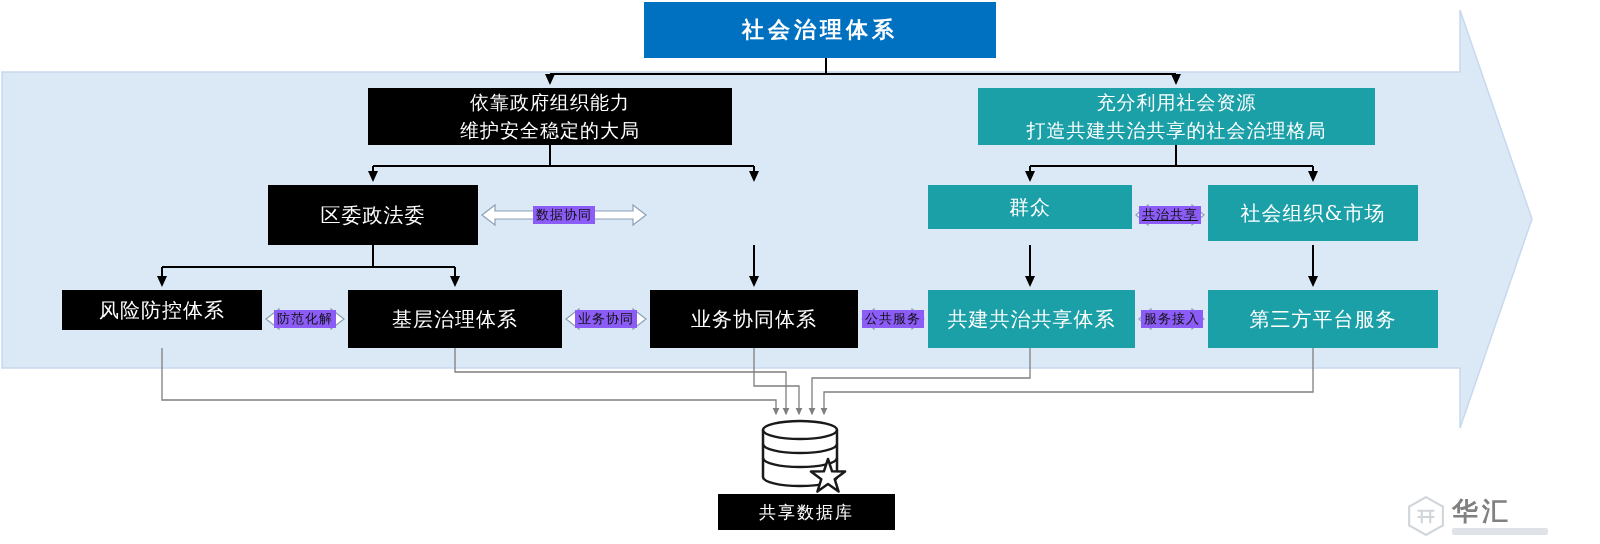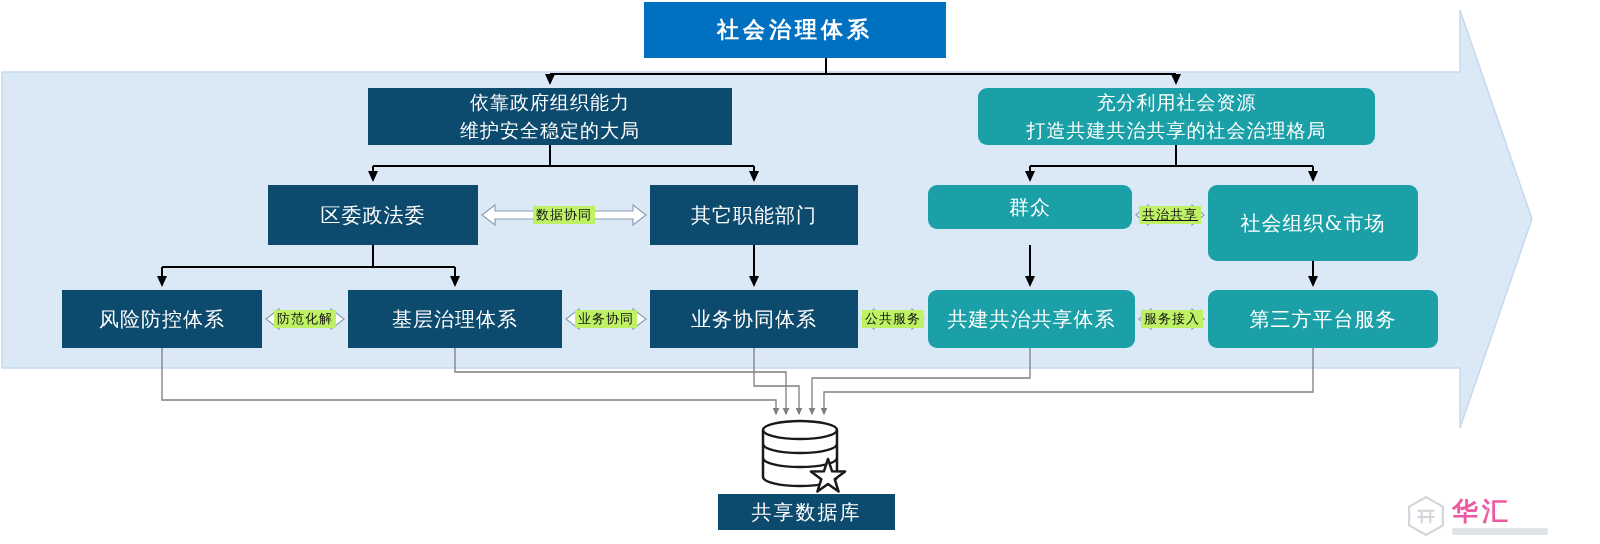--- a/index.html
+++ b/index.html
@@ -7,37 +7,37 @@
   body { font-family:"DejaVu Sans","Liberation Sans",sans-serif; }
   .stage { position:relative; width:1600px; height:544px; background:#fff; overflow:hidden; }
   .layer { position:absolute; left:0; top:0; }
   .node {
     position:absolute; display:flex; align-items:center; justify-content:center;
     text-align:center; color:#fff;
     font-family:"DejaVu Serif","Liberation Serif",serif;
     font-size:20px; letter-spacing:1px; line-height:1.45;
   }
   .node.dark  { background:#0070C0; font-size:22px; font-weight:700; letter-spacing:4px; }
-  .node.blue  { background:#0c4a6e; }
-  .node.teal  { background:#1BA0A8;border-radius:9px; }
+  .node.blue  { background:#000000; }
+  .node.teal  { background:#1BA0A8; }
   .node.h2    { font-size:19px; }
   .multiline  { white-space:pre-line; }
   .conn-label {
     position:absolute; transform:translate(-50%,-50%);
-    background:#bef264; color:#111; font-size:13px; letter-spacing:1px;
+    background:#8b5cf6; color:#111; font-size:13px; letter-spacing:1px;
     padding:0 3px; font-family:"DejaVu Serif","Liberation Serif",serif; white-space:nowrap;
   }
-  .db-label { font-size:20px; letter-spacing:2px; }
+  .db-label { font-size:17px; letter-spacing:2px; }
   .watermark {
     position:absolute; right:52px; bottom:8px;
     display:flex; align-items:center; gap:8px; opacity:.9;
   }
   .watermark .wm-text { display:flex; flex-direction:column; gap:4px; }
   .watermark .wm-brand {
-    color:#ec4899; font-size:26px; font-weight:700; letter-spacing:4px; line-height:1;
+    color:#737373; font-size:26px; font-weight:700; letter-spacing:4px; line-height:1;
     font-family:"DejaVu Serif","Liberation Serif",serif;
   }
   .watermark .wm-sub { width:96px; height:7px; background:#dcdfe4; border-radius:2px; }
 </style>
 </head>
 <body>
 
 <div class="stage">
 
   <svg class="layer" width="1600" height="544" viewBox="0 0 1600 544">
@@ -92,33 +92,32 @@
 
     <g stroke="#1a1a1a" stroke-width="2.5" fill="none">
       <path d="M763,430 L763,477 A37,9 0 0 0 837,477 L837,430" fill="#ffffff"></path>
       <ellipse cx="800" cy="430" rx="37" ry="9" fill="#ffffff"></ellipse>
       <path d="M763,444 A37,9 0 0 0 837,444"></path>
       <path d="M763,458 A37,9 0 0 0 837,458"></path>
     </g>
     <polygon points="828,459 832.1,471.3 845.1,471.4 834.7,479.2 838.6,491.6 828,484 817.4,491.6 821.3,479.2 810.9,471.4 823.9,471.3" fill="#ffffff" stroke="#1a1a1a" stroke-width="2.5" stroke-linejoin="round"></polygon>
   </svg>
 
-  <div class="node dark" style="left:644px; top:2px; width:302px; height:56px;">社会治理体系</div>
+  <div class="node dark" style="left:644px; top:2px; width:352px; height:56px;">社会治理体系</div>
 
   <div class="node blue h2 multiline" style="left:368px; top:88px; width:364px; height:57px;">依靠政府组织能力
 维护安全稳定的大局</div>
   <div class="node teal h2 multiline" style="left:978px; top:88px; width:397px; height:57px;">充分利用社会资源
 打造共建共治共享的社会治理格局</div>
 
   <div class="node blue" style="left:268px; top:185px; width:210px; height:60px;">区委政法委</div>
-  <div class="node blue" style="left:650px; top:185px; width:208px; height:60px;">其它职能部门</div>
   <div class="node teal" style="left:928px; top:185px; width:204px; height:44px;">群众</div>
-  <div class="node teal" style="left:1208px; top:185px; width:210px; height:76px;">社会组织&amp;市场</div>
+  <div class="node teal" style="left:1208px; top:185px; width:210px; height:56px;">社会组织&amp;市场</div>
 
-  <div class="node blue" style="left:62px; top:290px; width:200px; height:58px;font-family:Liberation Serif, serif;">风险防控体系</div>
+  <div class="node blue" style="left:62px; top:290px; width:200px; height:40px;font-family:Liberation Serif, serif;">风险防控体系</div>
   <div class="node blue" style="left:650px; top:290px; width:208px; height:58px;">业务协同体系</div>
   <div class="node blue" style="left:348px; top:290px; width:214px; height:58px;">基层治理体系</div>
   <div class="node teal" style="left:928px; top:290px; width:207px; height:58px;">共建共治共享体系</div>
   <div class="node teal" style="left:1208px; top:290px; width:230px; height:58px;">第三方平台服务</div>
 
   <div class="conn-label" style="left:564px; top:215px;">数据协同</div>
   <div class="conn-label" style="left:1170px; top:215px;text-decoration:underline;">共治共享</div>
   <div class="conn-label" style="left:305px; top:319px;">防范化解</div>
   <div class="conn-label" style="left:606px; top:319px;">业务协同</div>
   <div class="conn-label" style="left:893px; top:319px;">公共服务</div>

